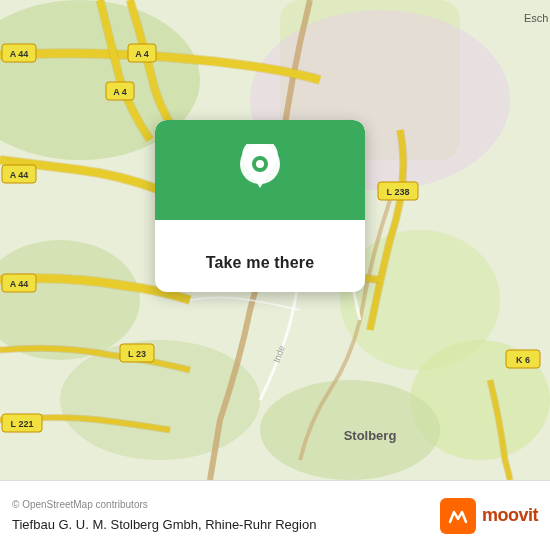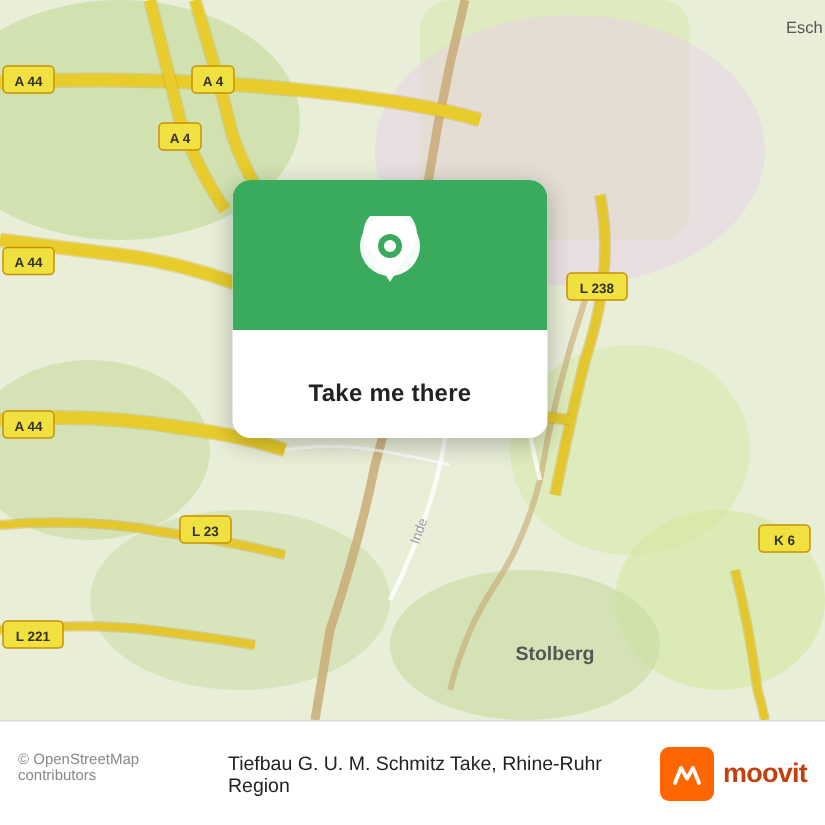--- a/index.html
+++ b/index.html
@@ -78,21 +78,21 @@
       background: white;
       border-top: 1px solid #ddd;
       display: flex;
       align-items: center;
       padding: 0 12px;
       justify-content: space-between;
     }
 
     #bottom-left {
       display: flex;
-      flex-direction: row;
+      flex-direction: column;
       gap: 7px;
     }
 
     #attribution {
       font-size: 10px;
       color: #888;
     }
 
     #place-name {
       font-size: 13px;
@@ -232,21 +232,21 @@
         <circle cx="22" cy="20" r="4" fill="white"></circle>
       </svg>
     </div>
     <button id="take-me-there-btn">Take me there</button>
   </div>
 </div>
 
 <div id="bottom-bar">
   <div id="bottom-left">
     <span id="attribution">© OpenStreetMap contributors</span>
-    <span id="place-name">Tiefbau G. U. M. Schmitz Take, Rhine-Ruhr Region</span>
+    <span id="place-name">Tiefbau G. U. M. Stolberg Gmbh, Rhine-Ruhr Region</span>
   </div>
   <div id="moovit-logo">
     <div id="moovit-icon">
       <svg width="24" height="24" viewBox="0 0 24 24" fill="none">
         <path d="M4 18 L8 8 L12 15 L16 8 L20 18" stroke="white" stroke-width="2.5" fill="none" stroke-linecap="round" stroke-linejoin="round"></path>
       </svg>
     </div>
     <span id="moovit-text">moovit</span>
   </div>
 </div>

